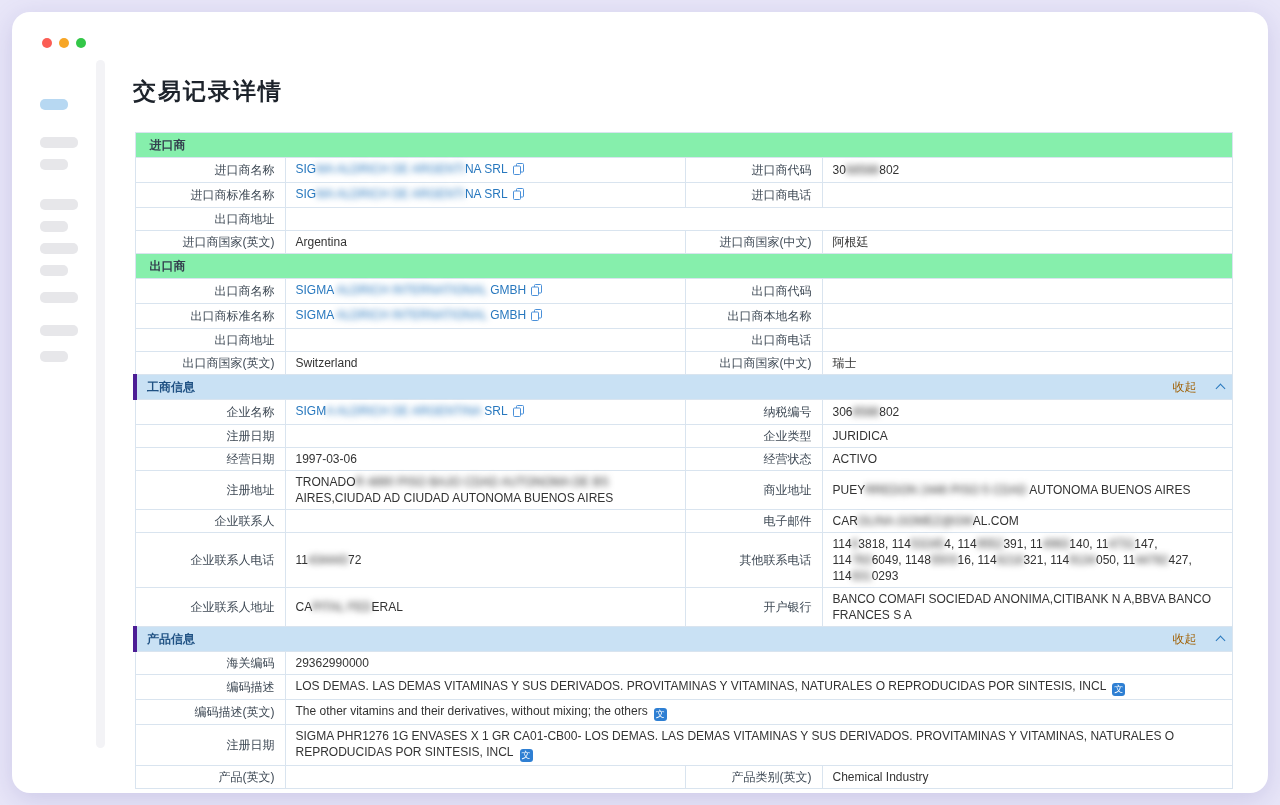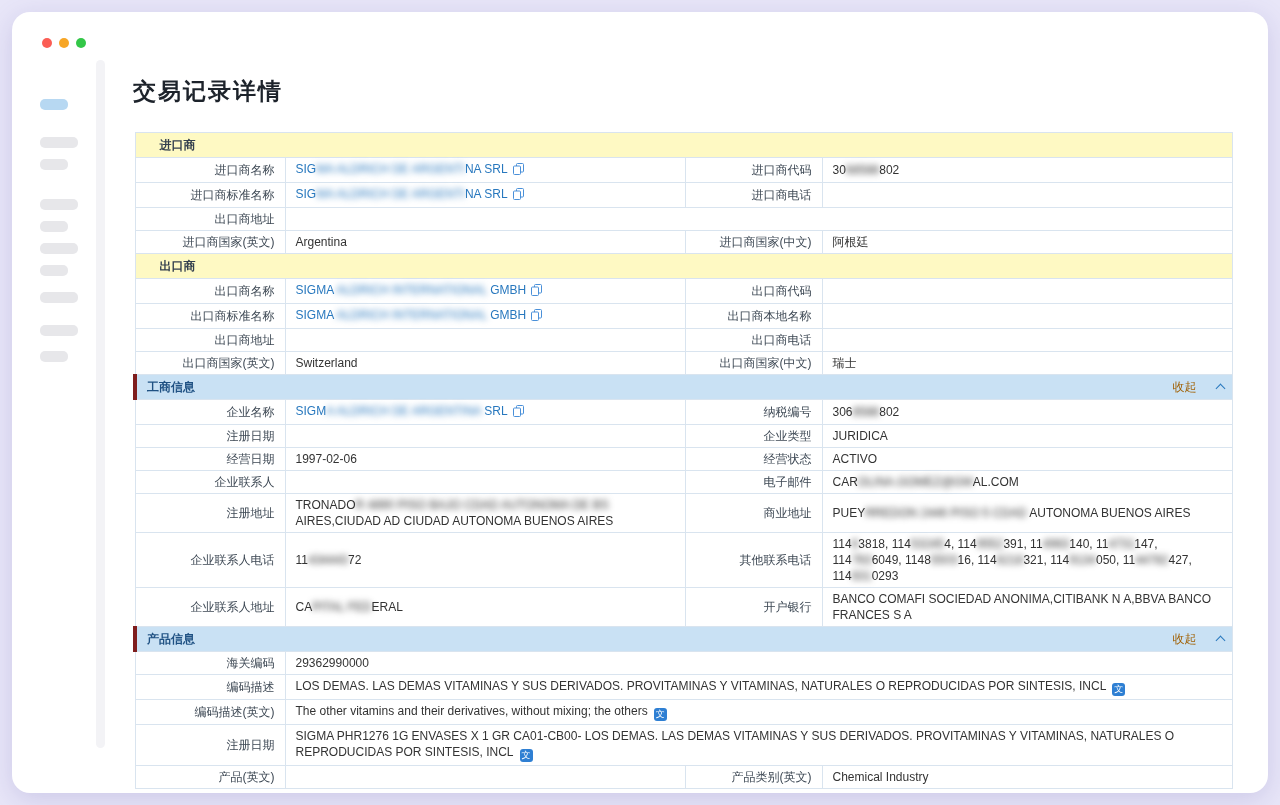--- a/index.html
+++ b/index.html
@@ -35,24 +35,24 @@
   table.detail{
     width:100%;border-collapse:collapse;table-layout:fixed;
     font-size:12px;color:#333;
   }
   table.detail td{
     border:1px solid #d9e4ef;padding:3px 10px;vertical-align:middle;
     line-height:16px;height:16px;word-wrap:break-word;
   }
   td.lbl{text-align:right;font-weight:normal;color:#3d4854;}
   tr.subheader td{
-    background:#fef9c3;color:#333f4e;font-weight:bold;padding:4px 24px;
+    background:#86efac;color:#333f4e;font-weight:bold;padding:4px 14px;
   }
   tr.section td{
-    background:#c9e1f4;border-left:4px solid #7f1d1d;padding:4px 8px 4px 10px;
+    background:#c9e1f4;border-left:4px solid #4c1d95;padding:4px 8px 4px 10px;
   }
   .section-flex{display:flex;justify-content:space-between;align-items:center;}
   .sec-title{color:#1f5183;font-weight:bold;}
   .collapse{
     color:#a16207;text-decoration:none;cursor:pointer;font-weight:normal;
     display:inline-flex;align-items:center;gap:20px;font-size:12px;
   }
   .chev{
     width:6px;height:6px;display:inline-block;margin-top:3px;
     border-left:1.5px solid #2878be;border-top:1.5px solid #2878be;
@@ -200,35 +200,35 @@
         <td><span>306</span><span class="blur">8588</span><span>802</span></td>
       </tr>
       <tr>
         <td class="lbl">注册日期</td>
         <td></td>
         <td class="lbl">企业类型</td>
         <td>JURIDICA</td>
       </tr>
       <tr>
         <td class="lbl">经营日期</td>
-        <td>1997-02-06</td>
+        <td>1997-03-06</td>
         <td class="lbl">经营状态</td>
         <td>ACTIVO</td>
-      </tr>
-      <tr>
-        <td class="lbl">企业联系人</td>
-        <td></td>
-        <td class="lbl">电子邮件</td>
-        <td><span>CAR</span><span class="blur">OLINA.GOMEZ@GM</span><span>AL.COM</span></td>
       </tr>
       <tr>
         <td class="lbl">注册地址</td>
         <td><span>TRONADO</span><span class="blur">R 4890 PISO BAJO CDAD AUTONOMA DE BS</span><span> AIRES,CIUDAD AD CIUDAD AUTONOMA BUENOS AIRES</span></td>
         <td class="lbl">商业地址</td>
         <td><span>PUEY</span><span class="blur">RREDON 2446 PISO 5 CDAD</span><span> AUTONOMA BUENOS AIRES</span></td>
+      </tr>
+      <tr>
+        <td class="lbl">企业联系人</td>
+        <td></td>
+        <td class="lbl">电子邮件</td>
+        <td><span>CAR</span><span class="blur">OLINA.GOMEZ@GM</span><span>AL.COM</span></td>
       </tr>
       <tr>
         <td class="lbl">企业联系人电话</td>
         <td><span>11</span><span class="blur">434443</span><span>72</span></td>
         <td class="lbl">其他联系电话</td>
         <td><span>114</span><span class="blur">6</span><span>3818, </span><span>114</span><span class="blur">53245</span><span>4, </span><span>114</span><span class="blur">9552</span><span>391, </span><span>11</span><span class="blur">4963</span><span>140, </span><span>11</span><span class="blur">4731</span><span>147, </span><span>114</span><span class="blur">763</span><span>6049, </span><span>1148</span><span class="blur">5503</span><span>16, </span><span>114</span><span class="blur">6218</span><span>321, </span><span>114</span><span class="blur">9134</span><span>050, </span><span>11</span><span class="blur">44782</span><span>427, </span><span>114</span><span class="blur">631</span><span>0293</span></td>
       </tr>
       <tr>
         <td class="lbl">企业联系人地址</td>
         <td><span>CA</span><span class="blur">PITAL FED</span><span>ERAL</span></td>

